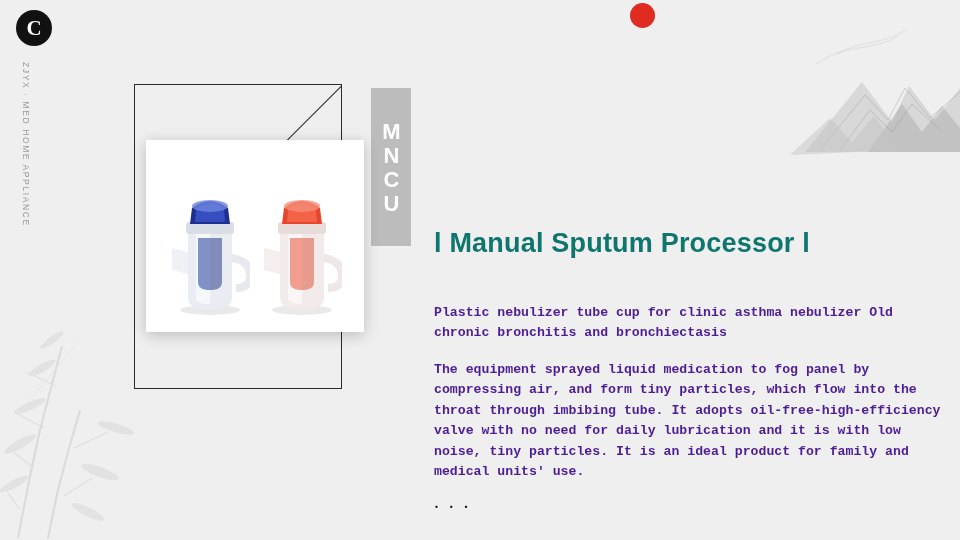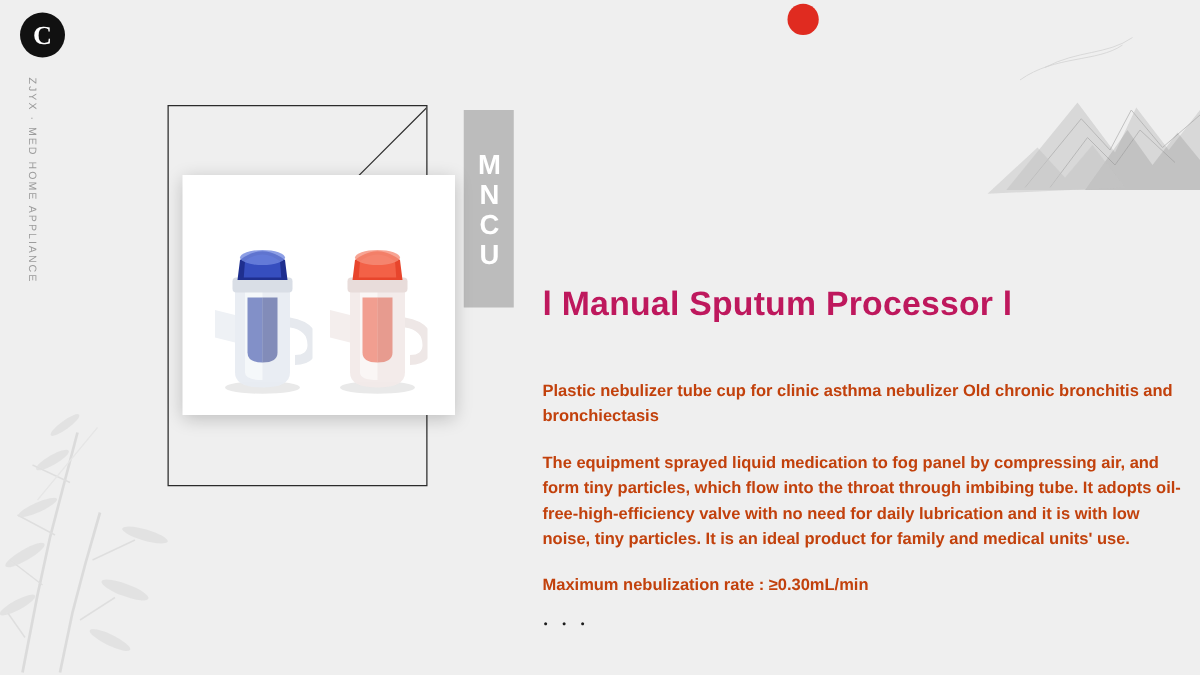--- a/index.html
+++ b/index.html
@@ -180,31 +180,31 @@
     position: absolute;
     left: 434px;
     top: 228px;
     width: 512px;
     z-index: 20;
   }
   .title {
     font-family: "Liberation Sans", sans-serif;
     font-size: 27px;
     font-weight: bold;
-    color: #be185d;
+    color: #0f766e;
     letter-spacing: 0.2px;
     margin: 0 0 44px 0;
     white-space: nowrap;
   }
   .para {
-    font-family: Liberation Sans, sans-serif;
+    font-family: Liberation Mono, monospace;
     font-weight: bold;
     font-size: 13.2px;
     line-height: 1.55;
-    color: #c2410c;
+    color: #4c1d95;
     margin: 0 0 16px 0;
   }
   .para.spec { margin-bottom: 14px; }
   .dots {
     font-family: "Liberation Serif", serif;
     font-weight: bold;
     font-size: 15px;
     color: #1c1c1c;
     letter-spacing: 3px;
   }
@@ -305,17 +305,16 @@
 
   <div class="mncu-bar"></div>
   <div class="mncu-text">
     <span>MNCU</span>
   </div>
 
   <div class="content">
     <h1 class="title">l Manual Sputum Processor l</h1>
     <p class="para">Plastic nebulizer tube cup for clinic asthma nebulizer Old chronic bronchitis and bronchiectasis</p>
     <p class="para">The equipment sprayed liquid medication to fog panel by compressing air, and form tiny particles, which flow into the throat through imbibing tube. It adopts oil-free-high-efficiency valve with no need for daily lubrication and it is with low noise, tiny particles. It is an ideal product for family and medical units' use.</p>
-    <p class="para spec">Maximum nebulization rate : ≥0.30mL/min</p>
     <div class="dots">· · ·</div>
   </div>
 
 </div>
 
 </body></html>

